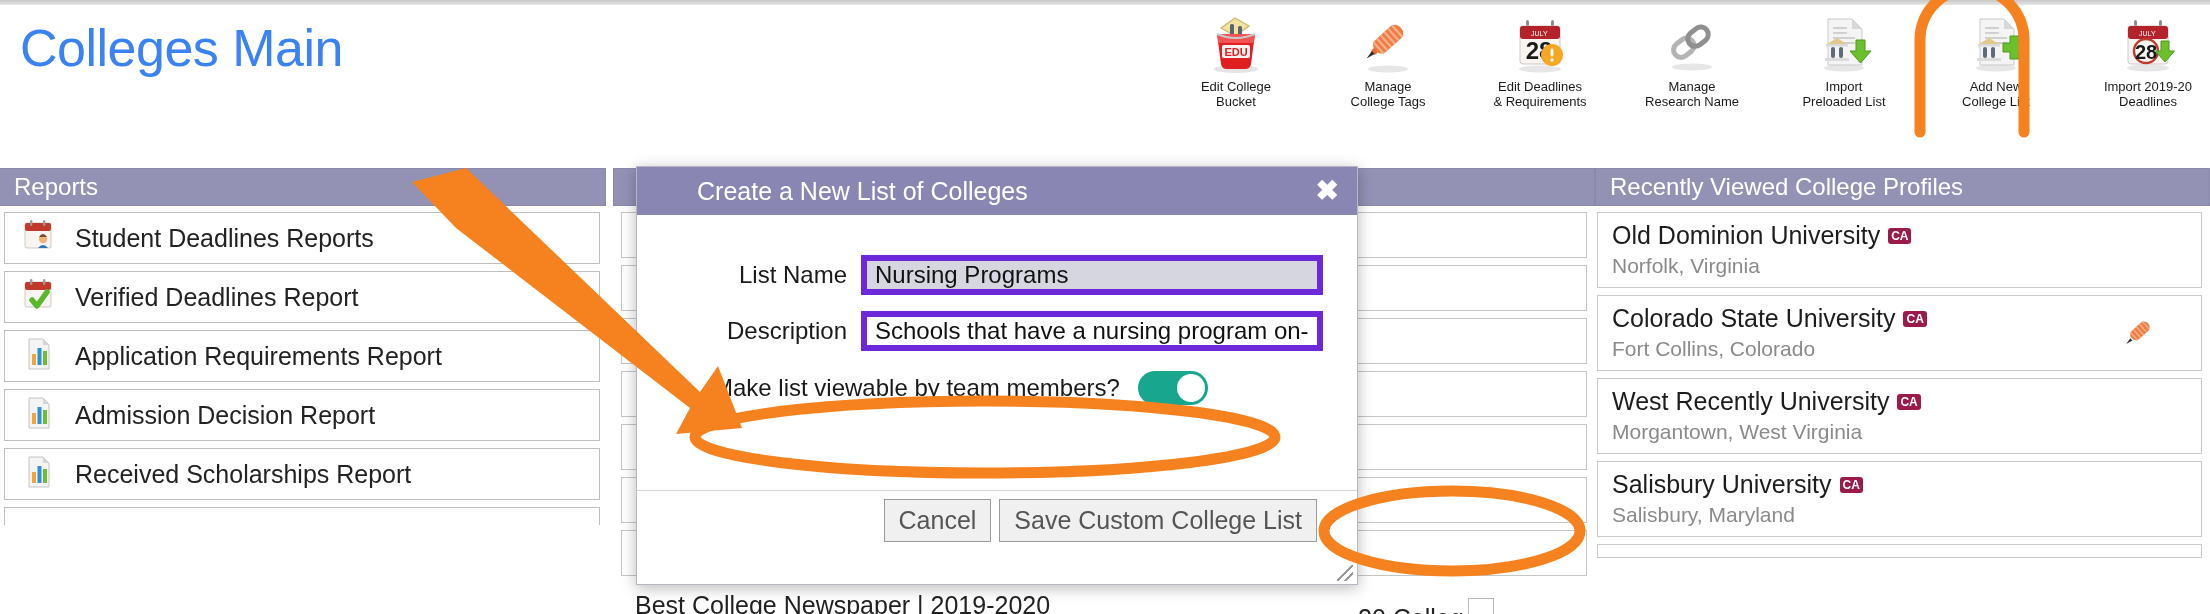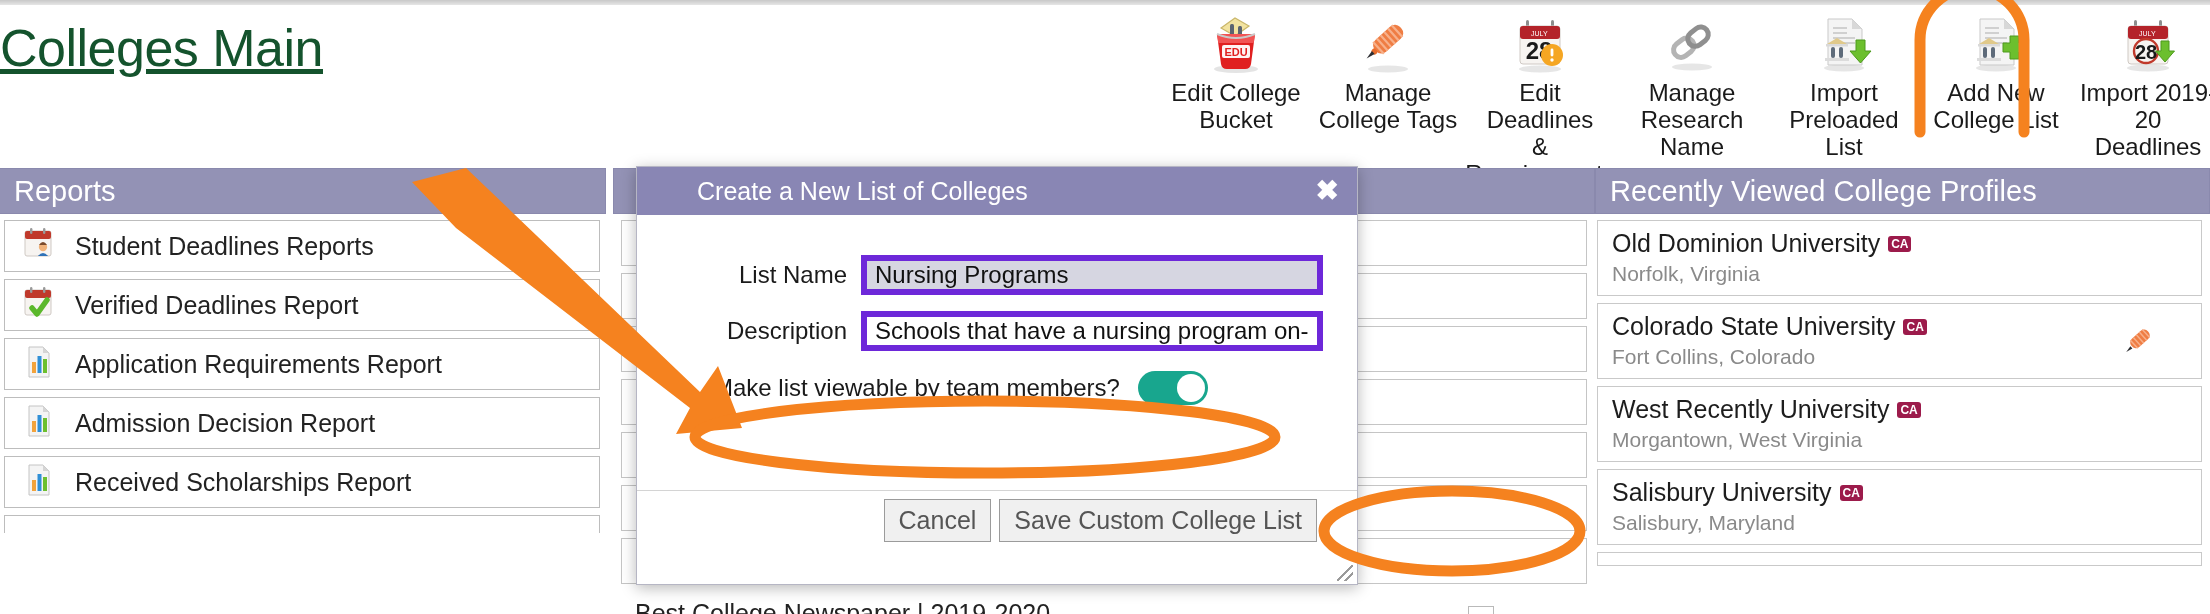--- a/index.html
+++ b/index.html
@@ -14,44 +14,43 @@
   
   .topbar {
     position: absolute; left: 0; top: 0; width: 2210px; height: 160px;
     background: #ffffff;
   }
   .topbar-rule {
     position: absolute; left: 0; top: 0; width: 2210px; height: 5px;
     background: linear-gradient(to bottom, #c8c8c8, #e6e6e6);
   }
   .page-title {
-    position: absolute; left: 0; top: 18px;
-    font-size: 52px; color: #14532d; font-weight: normal;
+    position: absolute; left: 20px; top: 18px;
+    font-size: 52px; color: #3b82f6; font-weight: normal;
     letter-spacing: -0.5px;
-    text-decoration: underline;
   }
 
   
   .toolbar { position: absolute; left: 1160px; top: 12px; display: flex; gap: 0px; }
   .tb-item {
     width: 152px; display: flex; flex-direction: column; align-items: center;
     cursor: pointer; position: relative;
   }
   .tb-glyph { height: 64px; display: flex; align-items: center; justify-content: center; }
   .tb-label {
-    margin-top: 4px; text-align: center; font-size: 24px; color: #1a1a1a;
+    margin-top: 4px; text-align: center; font-size: 13px; color: #1a1a1a;
     line-height: 1.12; font-family: "Liberation Sans", sans-serif;
   }
 
   
   .panels { position: absolute; left: 0; top: 160px; width: 2210px; height: 454px; }
   .panel { position: absolute; top: 8px; background: #fff; }
   .panel-head {
-    height: 46px; background: #9392b5; color: #fff;
-    font-size: 29px; display: flex; align-items: center; padding-left: 14px;
+    height: 38px; background: #9392b5; color: #fff;
+    font-size: 24px; display: flex; align-items: center; padding-left: 14px;
     border: 1px solid #8a89ad;
   }
   .panel-body { background: #fff; padding: 6px 0 0 0; }
 
   
   #panel-left { left: 0; width: 606px; }
   #panel-left .panel-head { border-left: none; }
   .report-row {
     margin: 0 6px 7px 4px; height: 52px; border: 1px solid #bdbdbd;
     display: flex; align-items: center; padding-left: 16px; background: #fff;

